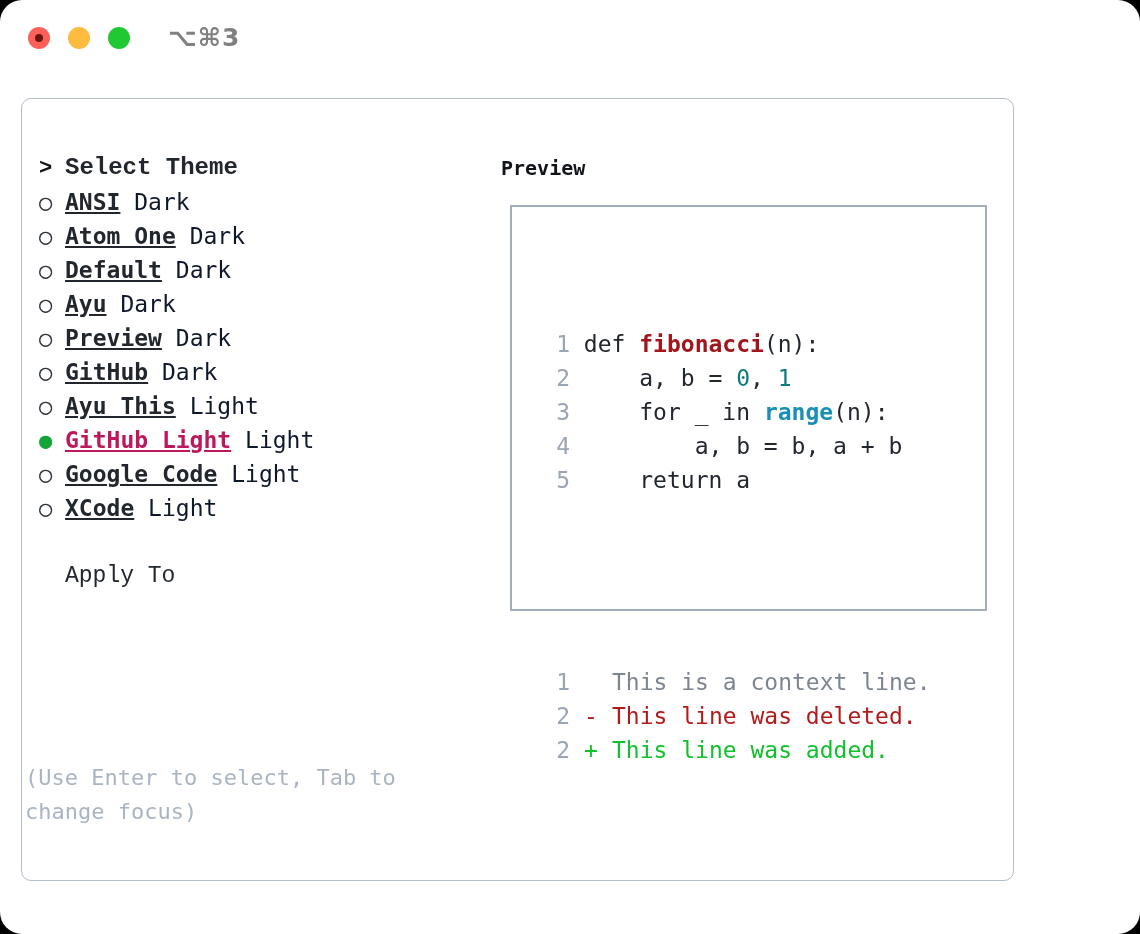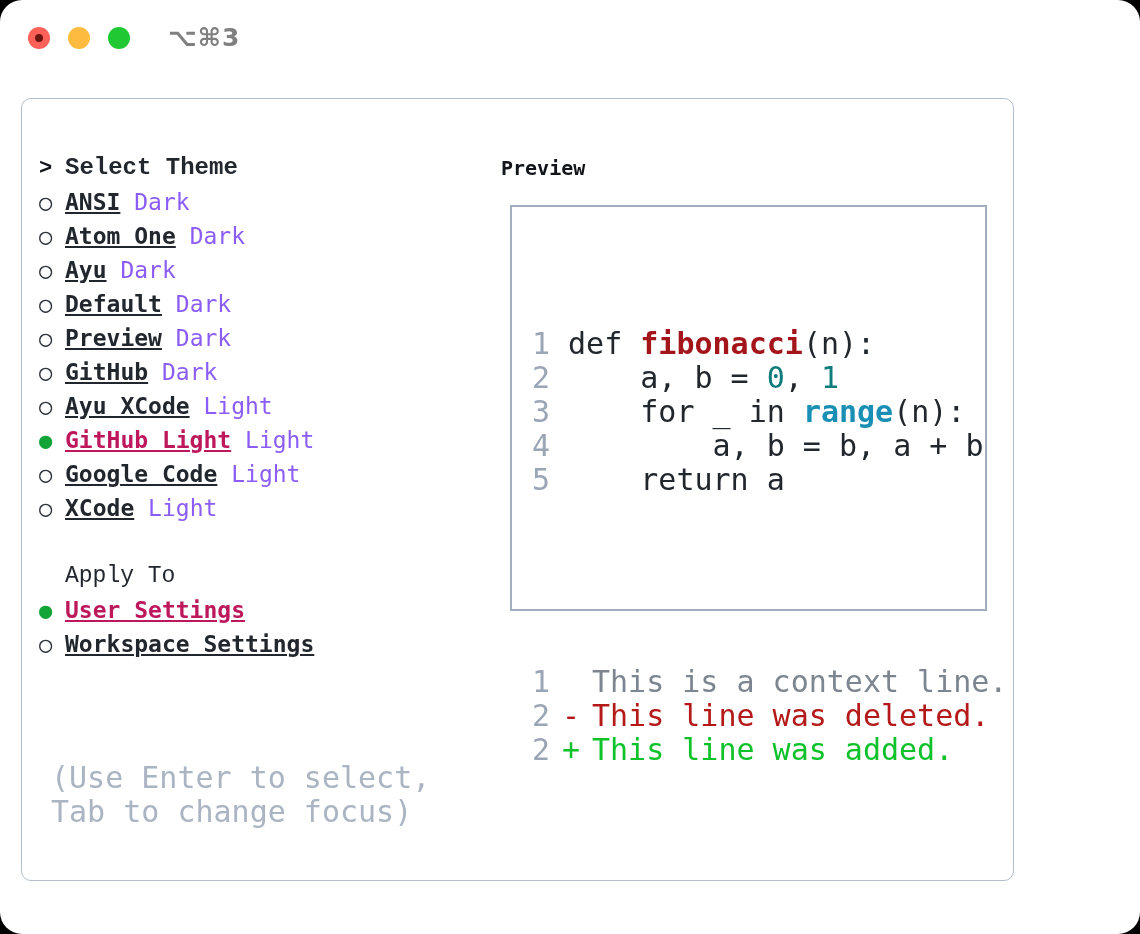--- a/index.html
+++ b/index.html
@@ -87,41 +87,41 @@
   .marker {
     display: inline-block;
     width: 26px;
     font-size: 22px;
     color: #2d333b;
   }
   .marker.sel { color: #13a438; }
   .marker.caret { font-weight: bold; color: #111418; }
   .name { font-weight: bold; color: #22272e; text-decoration: underline; }
   .name.green { color: #be185d; }
-  .tag { color: #8b5cf6; }
+  .tag { color: #0f172a; }
 
   .section-head {
     height: 34px;
     line-height: 34px;
     font-size: 23px;
     white-space: pre;
     color: #22272e;
     font-family: Liberation Mono, monospace;
   }
   .section-head .label { font-weight: normal; }
   #list-title .label { font-weight: bold; font-size: 24px; }
 
   .spacer { height: 34px; }
 
   #help {
     position: absolute;
-    left: 29px;
+    left: 3px;
     top: 662px;
     width: 420px;
-    font-size: 30px;
+    font-size: 22px;
     line-height: 34px;
     color: #aab4c2;
     white-space: pre-wrap;
   }
 
   
   #right-col {
     position: absolute;
     left: 479px;
     top: 52px;
@@ -136,23 +136,23 @@
     position: absolute;
     left: 9px;
     top: 54px;
     width: 477px;
     height: 406px;
     border: 2px solid #a3aebd;
     background: #ffffff;
   }
   #code-area {
     position: absolute;
-    left: 12px;
+    left: 32px;
     top: 52px;
-    font-size: 30px;
+    font-size: 23px;
     line-height: 34px;
     white-space: pre;
   }
   .cline { height: 34px; }
   .lnum {
     display: inline-block;
     width: 26px;
     text-align: right;
     color: #9aa5b5;
   }
@@ -182,38 +182,34 @@
 
   <div id="dialog">
 
     <div id="left-col">
 
       <div class="section-head" id="list-title"><span class="marker caret">&gt;</span><span class="label">Select Theme</span></div>
 
       <div id="theme-list">
           <div class="row"><span class="marker">○</span><span class="name">ANSI</span><span> </span><span class="tag">Dark</span></div>
           <div class="row"><span class="marker">○</span><span class="name">Atom One</span><span> </span><span class="tag">Dark</span></div>
+          <div class="row"><span class="marker">○</span><span class="name">Default</span><span> </span><span class="tag">Dark</span></div>
           <div class="row"><span class="marker">○</span><span class="name">Ayu</span><span> </span><span class="tag">Dark</span></div>
-          <div class="row"><span class="marker">○</span><span class="name">Default</span><span> </span><span class="tag">Dark</span></div>
           <div class="row"><span class="marker">○</span><span class="name">Preview</span><span> </span><span class="tag">Dark</span></div>
           <div class="row"><span class="marker">○</span><span class="name">GitHub</span><span> </span><span class="tag">Dark</span></div>
-          <div class="row"><span class="marker">○</span><span class="name">Ayu XCode</span><span> </span><span class="tag">Light</span></div>
+          <div class="row"><span class="marker">○</span><span class="name">Ayu This</span><span> </span><span class="tag">Light</span></div>
           <div class="row"><span class="marker sel">●</span><span class="name green">GitHub Light</span><span> </span><span class="tag">Light</span></div>
           <div class="row"><span class="marker">○</span><span class="name">Google Code</span><span> </span><span class="tag">Light</span></div>
           <div class="row"><span class="marker">○</span><span class="name">XCode</span><span> </span><span class="tag">Light</span></div>
         </div>
 
       <div class="spacer"></div>
 
       <div class="section-head"><span class="marker"> </span><span class="label">Apply To</span></div>
 
-      <div id="apply-list">
-          <div class="row"><span class="marker sel">●</span><span class="name green">User Settings</span></div>
-          <div class="row"><span class="marker">○</span><span class="name">Workspace Settings</span></div>
-        </div>
     </div>
 
     <div id="help">(Use Enter to select, Tab to change focus)</div>
 
     <div id="right-col">
       <div id="preview-title">Preview</div>
 
       <div id="preview-box">
         <div id="code-area">
           <div id="code-lines"><div class="cline"><span class="lnum">1</span><span> </span><span class="ctext">def </span><span class="tok-fn">fibonacci</span><span class="ctext">(n):</span></div><div class="cline"><span class="lnum">2</span><span> </span><span class="ctext">    a, b = </span><span class="tok-num">0</span><span class="ctext">, </span><span class="tok-num">1</span></div><div class="cline"><span class="lnum">3</span><span> </span><span class="ctext">    for _ in </span><span class="tok-call">range</span><span class="ctext">(n):</span></div><div class="cline"><span class="lnum">4</span><span> </span><span class="ctext">        a, b = b, a + b</span></div><div class="cline"><span class="lnum">5</span><span> </span><span class="ctext">    return a</span></div></div>

